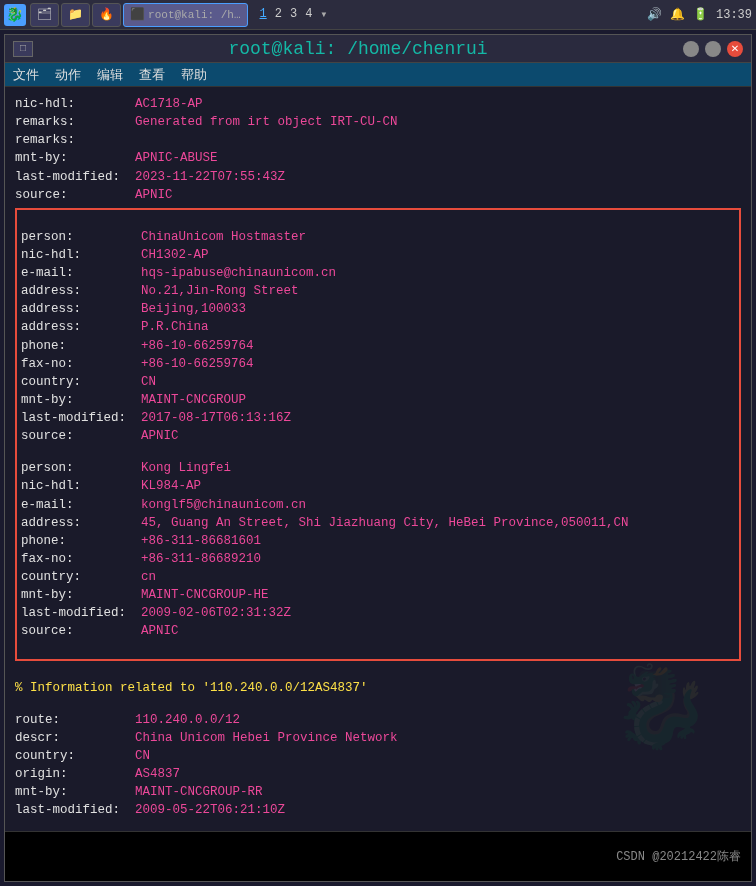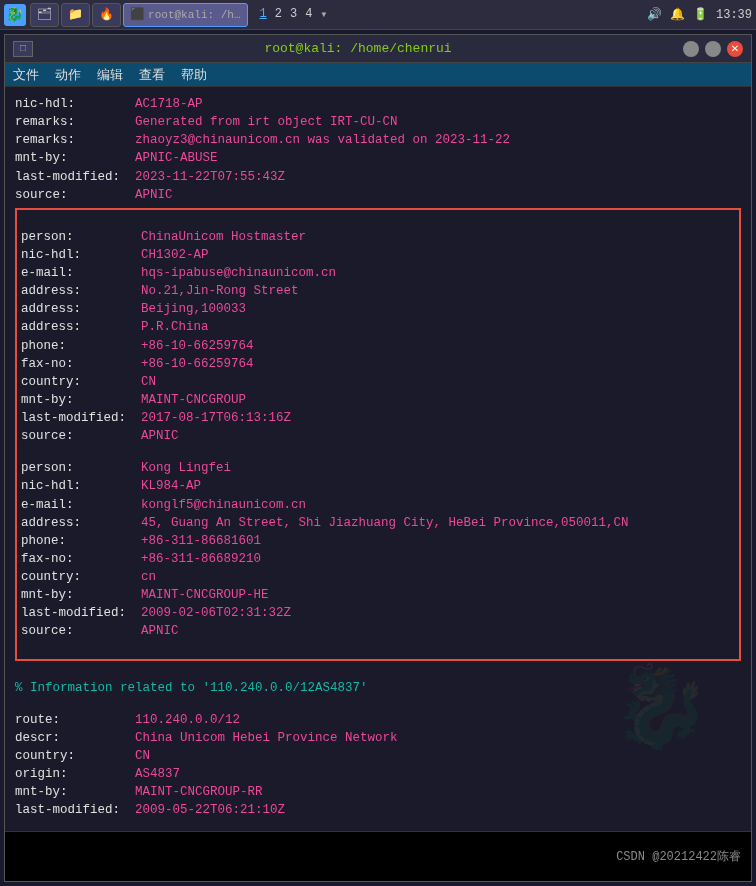--- a/index.html
+++ b/index.html
@@ -96,22 +96,22 @@
       border: 1px solid #666;
       display: flex;
       align-items: center;
       justify-content: center;
       font-size: 10px;
       color: #aaa;
     }
     .window-title {
       flex: 1;
       text-align: center;
-      color: #84cc16;
-      font-size: 13px;
+      color: #14b8a6;
+      font-size: 18px;
       font-family: 'Courier New', monospace;
     }
     .window-controls {
       display: flex;
       gap: 6px;
     }
     .win-btn {
       width: 16px;
       height: 16px;
       border-radius: 50%;
@@ -166,21 +166,21 @@
     }
 
     
     .red-border-section {
       border: 2px solid #e74c3c;
       margin: 4px 0;
       padding: 4px 4px;
     }
 
     .comment-line {
-      color: #14b8a6;
+      color: #fde047;
     }
 
     .empty-line {
       height: 14px;
     }
 
     
     .bottom-bar {
       background: #000000;
       height: 50px;
@@ -261,21 +261,21 @@
 
   <div class="terminal-content">
 
     <div class="terminal-line">
       <span class="field-name">nic-hdl:    </span><span class="field-value">AC1718-AP</span>
     </div>
     <div class="terminal-line">
       <span class="field-name">remarks:    </span><span class="field-value">Generated from irt object IRT-CU-CN</span>
     </div>
     <div class="terminal-line">
-      <span class="field-name">remarks:    </span><span class="field-value">zhaoyz3@chinaunicom.cn was validated on 2023-11-22</span>
+      <span class="field-name">remarks:    </span>
     </div>
     <div class="terminal-line">
       <span class="field-name">mnt-by:     </span><span class="field-value">APNIC-ABUSE</span>
     </div>
     <div class="terminal-line">
       <span class="field-name">last-modified: </span><span class="field-value">2023-11-22T07:55:43Z</span>
     </div>
     <div class="terminal-line">
       <span class="field-name">source:     </span><span class="field-value">APNIC</span>
     </div>

